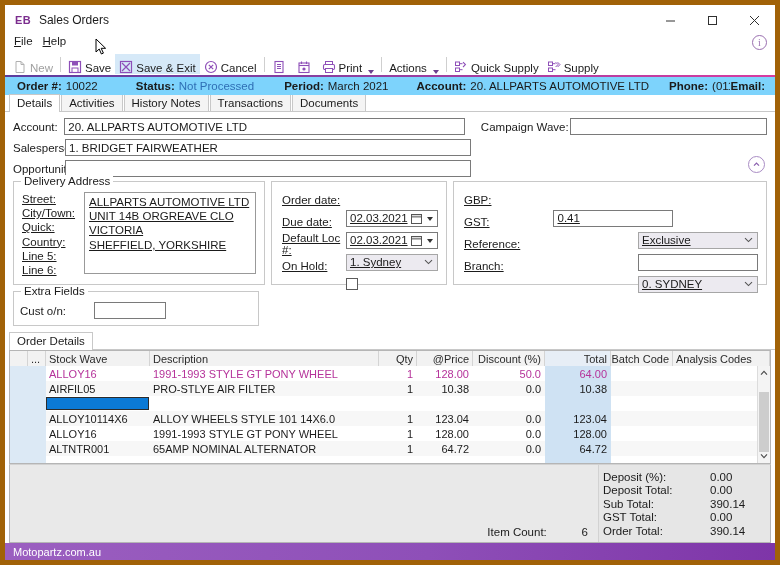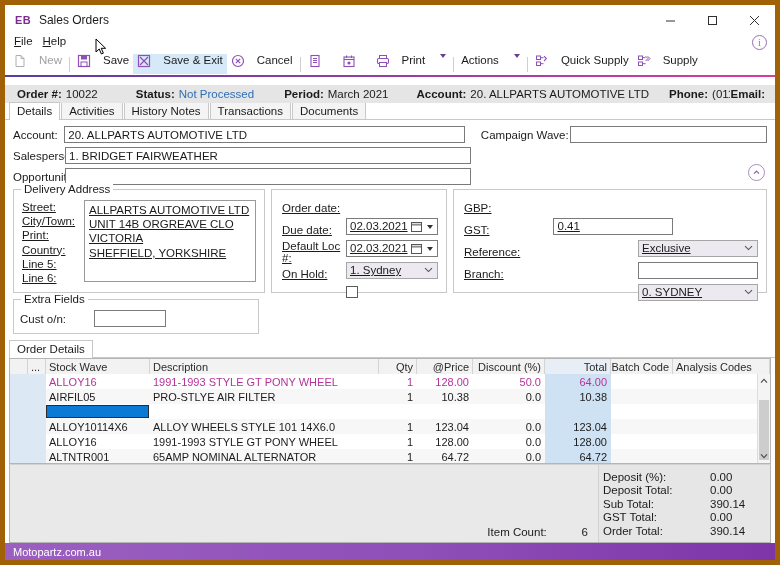--- a/index.html
+++ b/index.html
@@ -61,21 +61,21 @@
   }
 
   
   .toolbar {
     height: 22px; flex: 0 0 22px;
     display: flex; align-items: center;
     background: #ffffff; padding-left: 4px;
     font-size: 11.5px;
   }
   .tb-item {
-    display: flex; align-items: flex-start; gap: 12px;
+    display: flex; align-items: flex-end; gap: 3px;
     height: 20px; padding: 0 4px; white-space: nowrap;
   }
   .tb-item.hover { background: #d6e9f8; }
   .tb-item.disabled { color: #a0a0a0; }
   .tb-sep {
     width: 1px; height: 15px; background: #cfcfcf; margin: 0 3px;
   }
   .caret {
     width: 0; height: 0; margin-left: 3px;
     border-left: 3px solid transparent;
@@ -86,25 +86,24 @@
 
   .grad-rule {
     height: 2px; flex: 0 0 2px;
     background: linear-gradient(to right, #5b3c9e 0%, #8e3fa0 45%, #d83ba0 100%);
   }
 
   
   .headerstrip {
     height: 18px; flex: 0 0 18px;
     display: flex; align-items: center;
-    background: #e5e5e5;
+    background: #7dd3fc;
     font-size: 11.5px;
     padding: 0 6px;
     position: relative;
-    margin-top: 8px;
   }
   .hs-group { display: flex; align-items: baseline; white-space: nowrap; }
   .hs-lbl { font-weight: bold; margin-right: 4px; }
   .hs-val { color: #1b1b1b; }
   .hs-val.link { color: #2f6fb5; }
 
   
   .tabstrip {
     height: 17px; flex: 0 0 17px;
     display: flex; align-items: flex-end;
@@ -504,21 +503,21 @@
     </div>
   </div>
 
   <div class="panels">
     <div class="fieldset" style="width:252px;">
       <span class="legend">Delivery Address</span>
       <div class="addr-box">
         <div class="addr-labels">
           <div>Street:</div>
           <div>City/Town:</div>
-          <div>Print:</div>
+          <div>Quick:</div>
           <div>Country:</div>
           <div>Line 5:</div>
           <div>Line 6:</div>
         </div>
         <div class="addr-value">
           <div>ALLPARTS AUTOMOTIVE LTD</div>
           <div>UNIT 14B ORGREAVE CLO</div>
           <div>VICTORIA</div>
           <div>SHEFFIELD, YORKSHIRE</div>
         </div>

